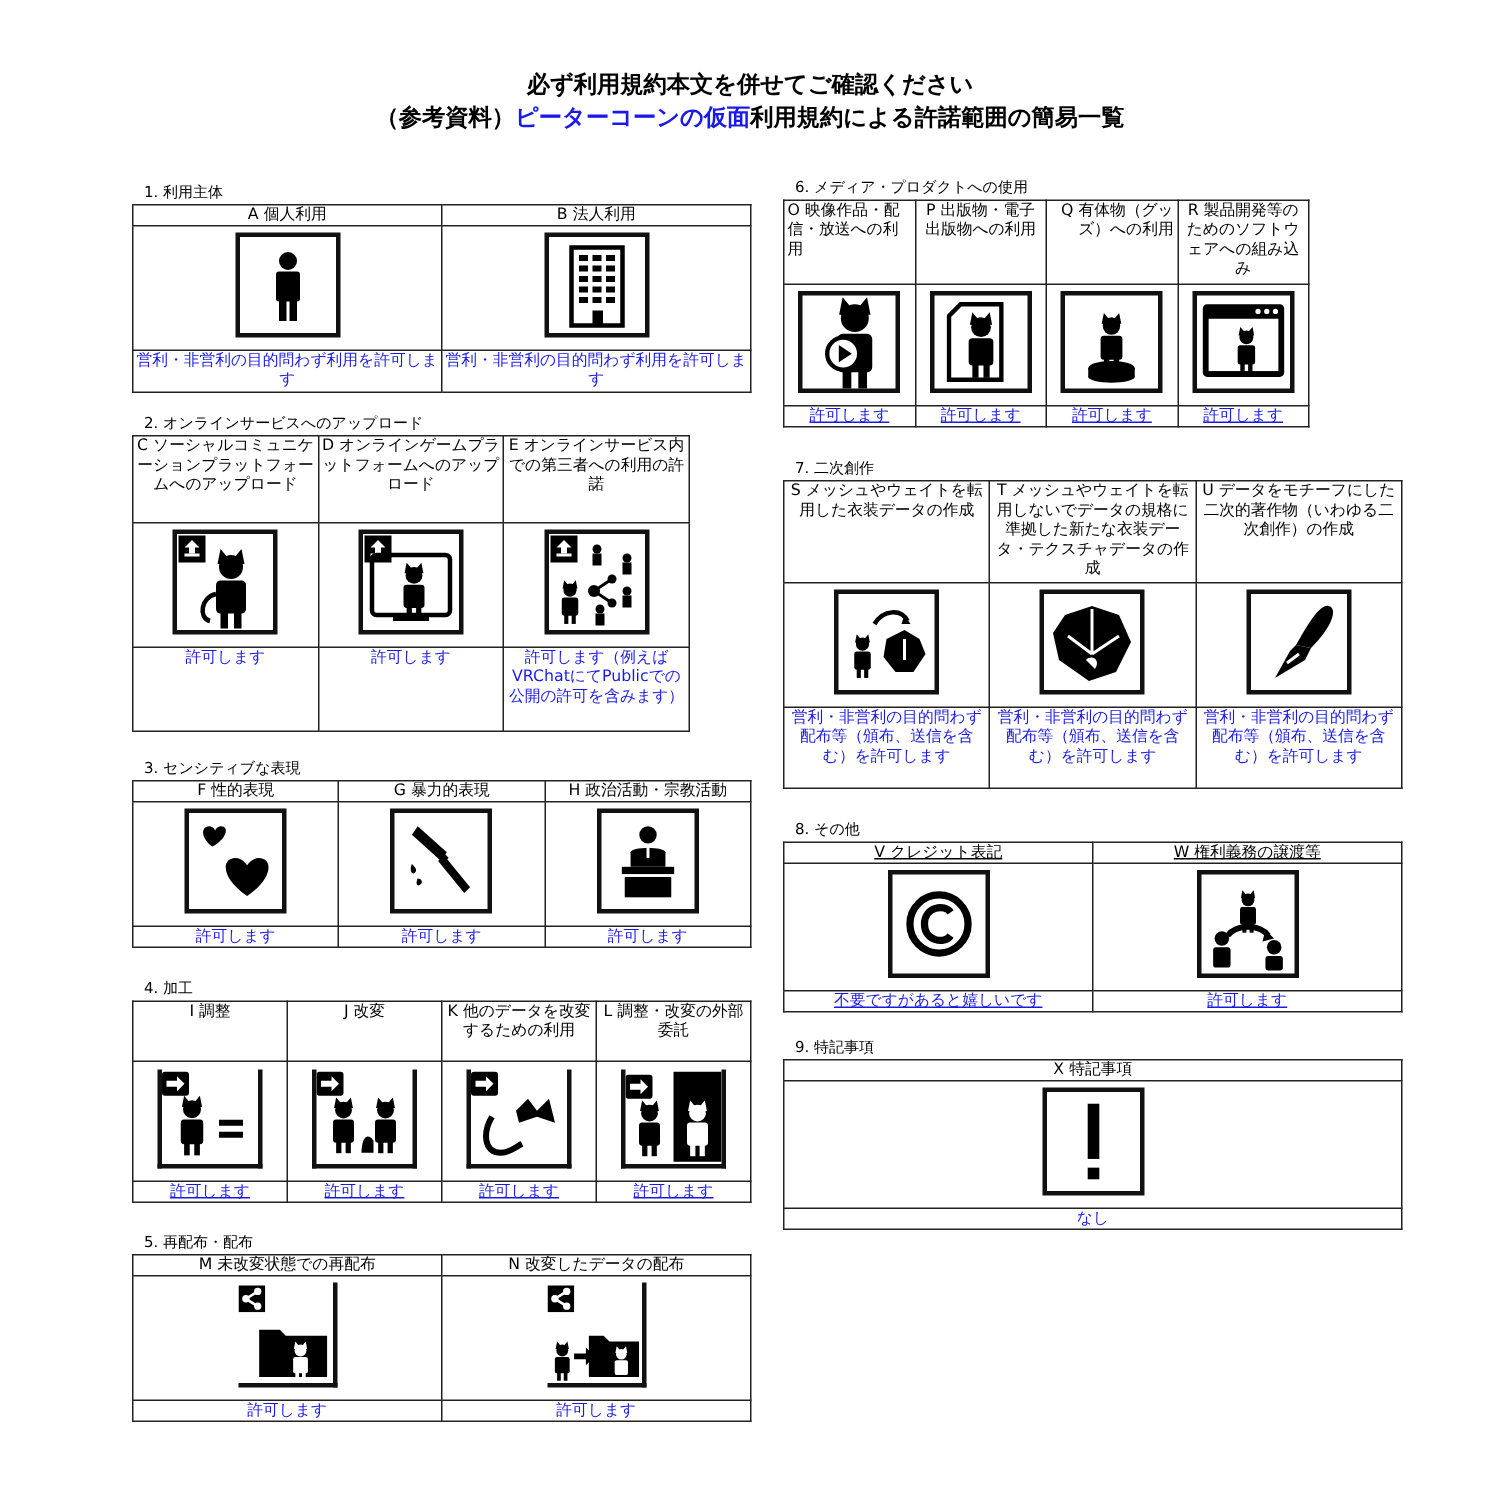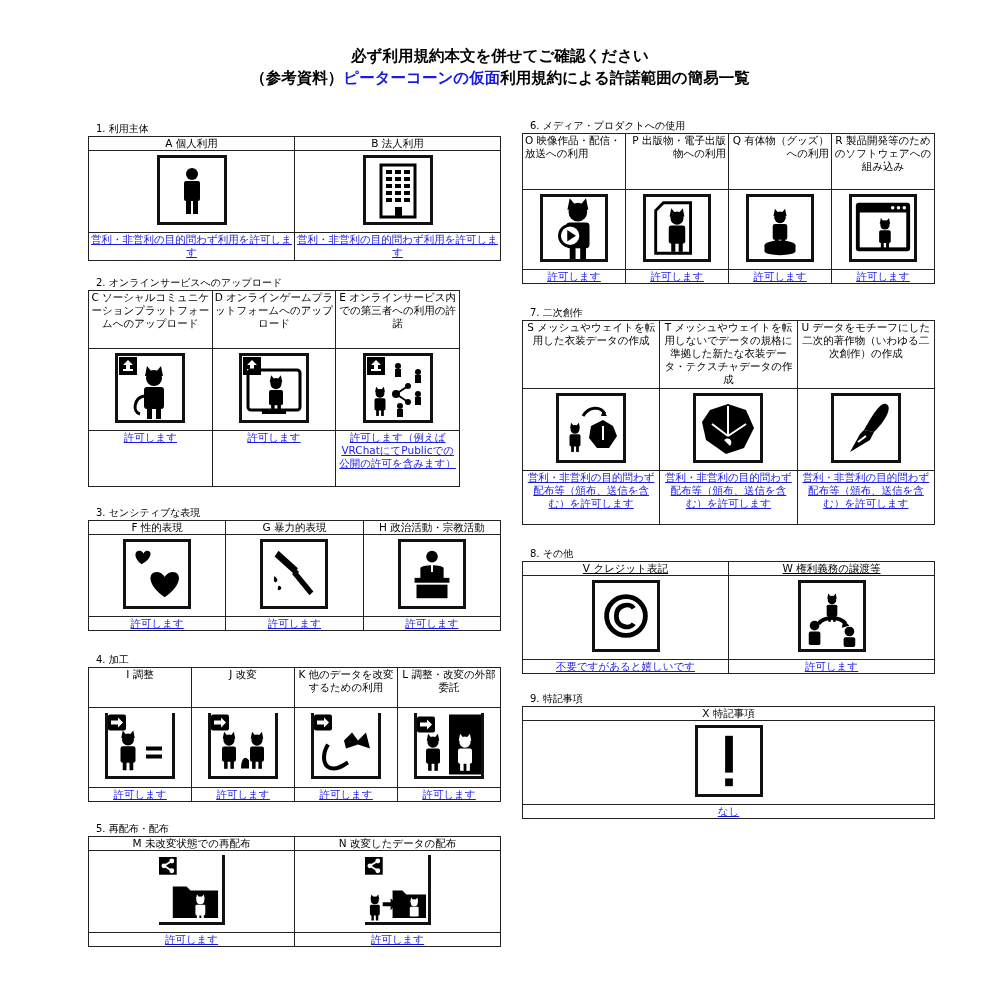--- a/index.html
+++ b/index.html
@@ -6,21 +6,21 @@
   body{width:1000px;height:1000px;position:relative;overflow:hidden;font-family:"DejaVu Sans","Liberation Sans",sans-serif;color:#000;}
   .title{position:absolute;left:0;top:45px;width:1000px;text-align:center;font-weight:bold;font-size:15.5px;line-height:22px;}
   .title .hl{color:#1a1ae6;}
   .col{position:absolute;}
   .sec{position:absolute;}
   .sec-label{font-size:10px;line-height:13px;height:14px;padding-left:8px;white-space:nowrap;}
   table.grid{border-collapse:collapse;table-layout:fixed;width:100%;}
   table.grid td{border:1.5px solid #222;padding:0 2px;text-align:center;vertical-align:top;font-size:10.5px;line-height:13px;overflow:hidden;}
   td.hdr{color:#000;}
   td.icn{vertical-align:middle !important;padding:4px 0 !important;}
-  td.res{color:#1a1ae6;text-decoration:underline;}
+  td.res{color:#1a1ae6;}
   td.res.ul span{text-decoration:underline;}
   .iconbox{display:inline-block;position:relative;border:3px solid #111;box-sizing:border-box;background:#fff;}
   .iconbox svg{display:block;width:100%;height:100%;}
 </style>
 </head>
 <body>
 
 <div class="title">
   <div>必ず利用規約本文を併せてご確認ください</div>
   <div><span>（参考資料）</span><span class="hl">ピーターコーンの仮面</span><span>利用規約による許諾範囲の簡易一覧</span></div>
@@ -319,27 +319,27 @@
         <td class="res">許可します</td>
         <td class="res">許可します</td>
       </tr>
     </tbody>
       </table>
   </div>
 </div>
 
 <div class="col" style="left:522px;top:0;width:413px;">
 
-  <div class="sec" style="left:0;top:119px;width:413px;">
+  <div class="sec" style="left:0;top:119px;width:351px;">
     <div class="sec-label">6. メディア・プロダクトへの使用</div>
     <table class="grid">
       <tbody>
           <tr style="height:56px">
         <td class="hdr" style="text-align:left">O 映像作品・配信・放送への利用</td>
-        <td class="hdr" style="text-align:right">P 出版物・電子出版物への利用</td>
+        <td class="hdr" style="text-align:center">P 出版物・電子出版物への利用</td>
         <td class="hdr" style="text-align:right">Q 有体物（グッズ）への利用</td>
         <td class="hdr" style="text-align:center">R 製品開発等のためのソフトウェアへの組み込み</td>
       </tr>
       <tr style="height:80px">
         <td class="icn"><div class="iconbox" style="width:68px;height:68px;">
           <svg viewBox="0 0 64 64">
                   <g transform="translate(36,30) scale(1.2)">
                     <use href="#cat"></use>
                   </g>
                   <circle cx="28" cy="40" r="11" fill="#fff" stroke="#000" stroke-width="3"></circle>

